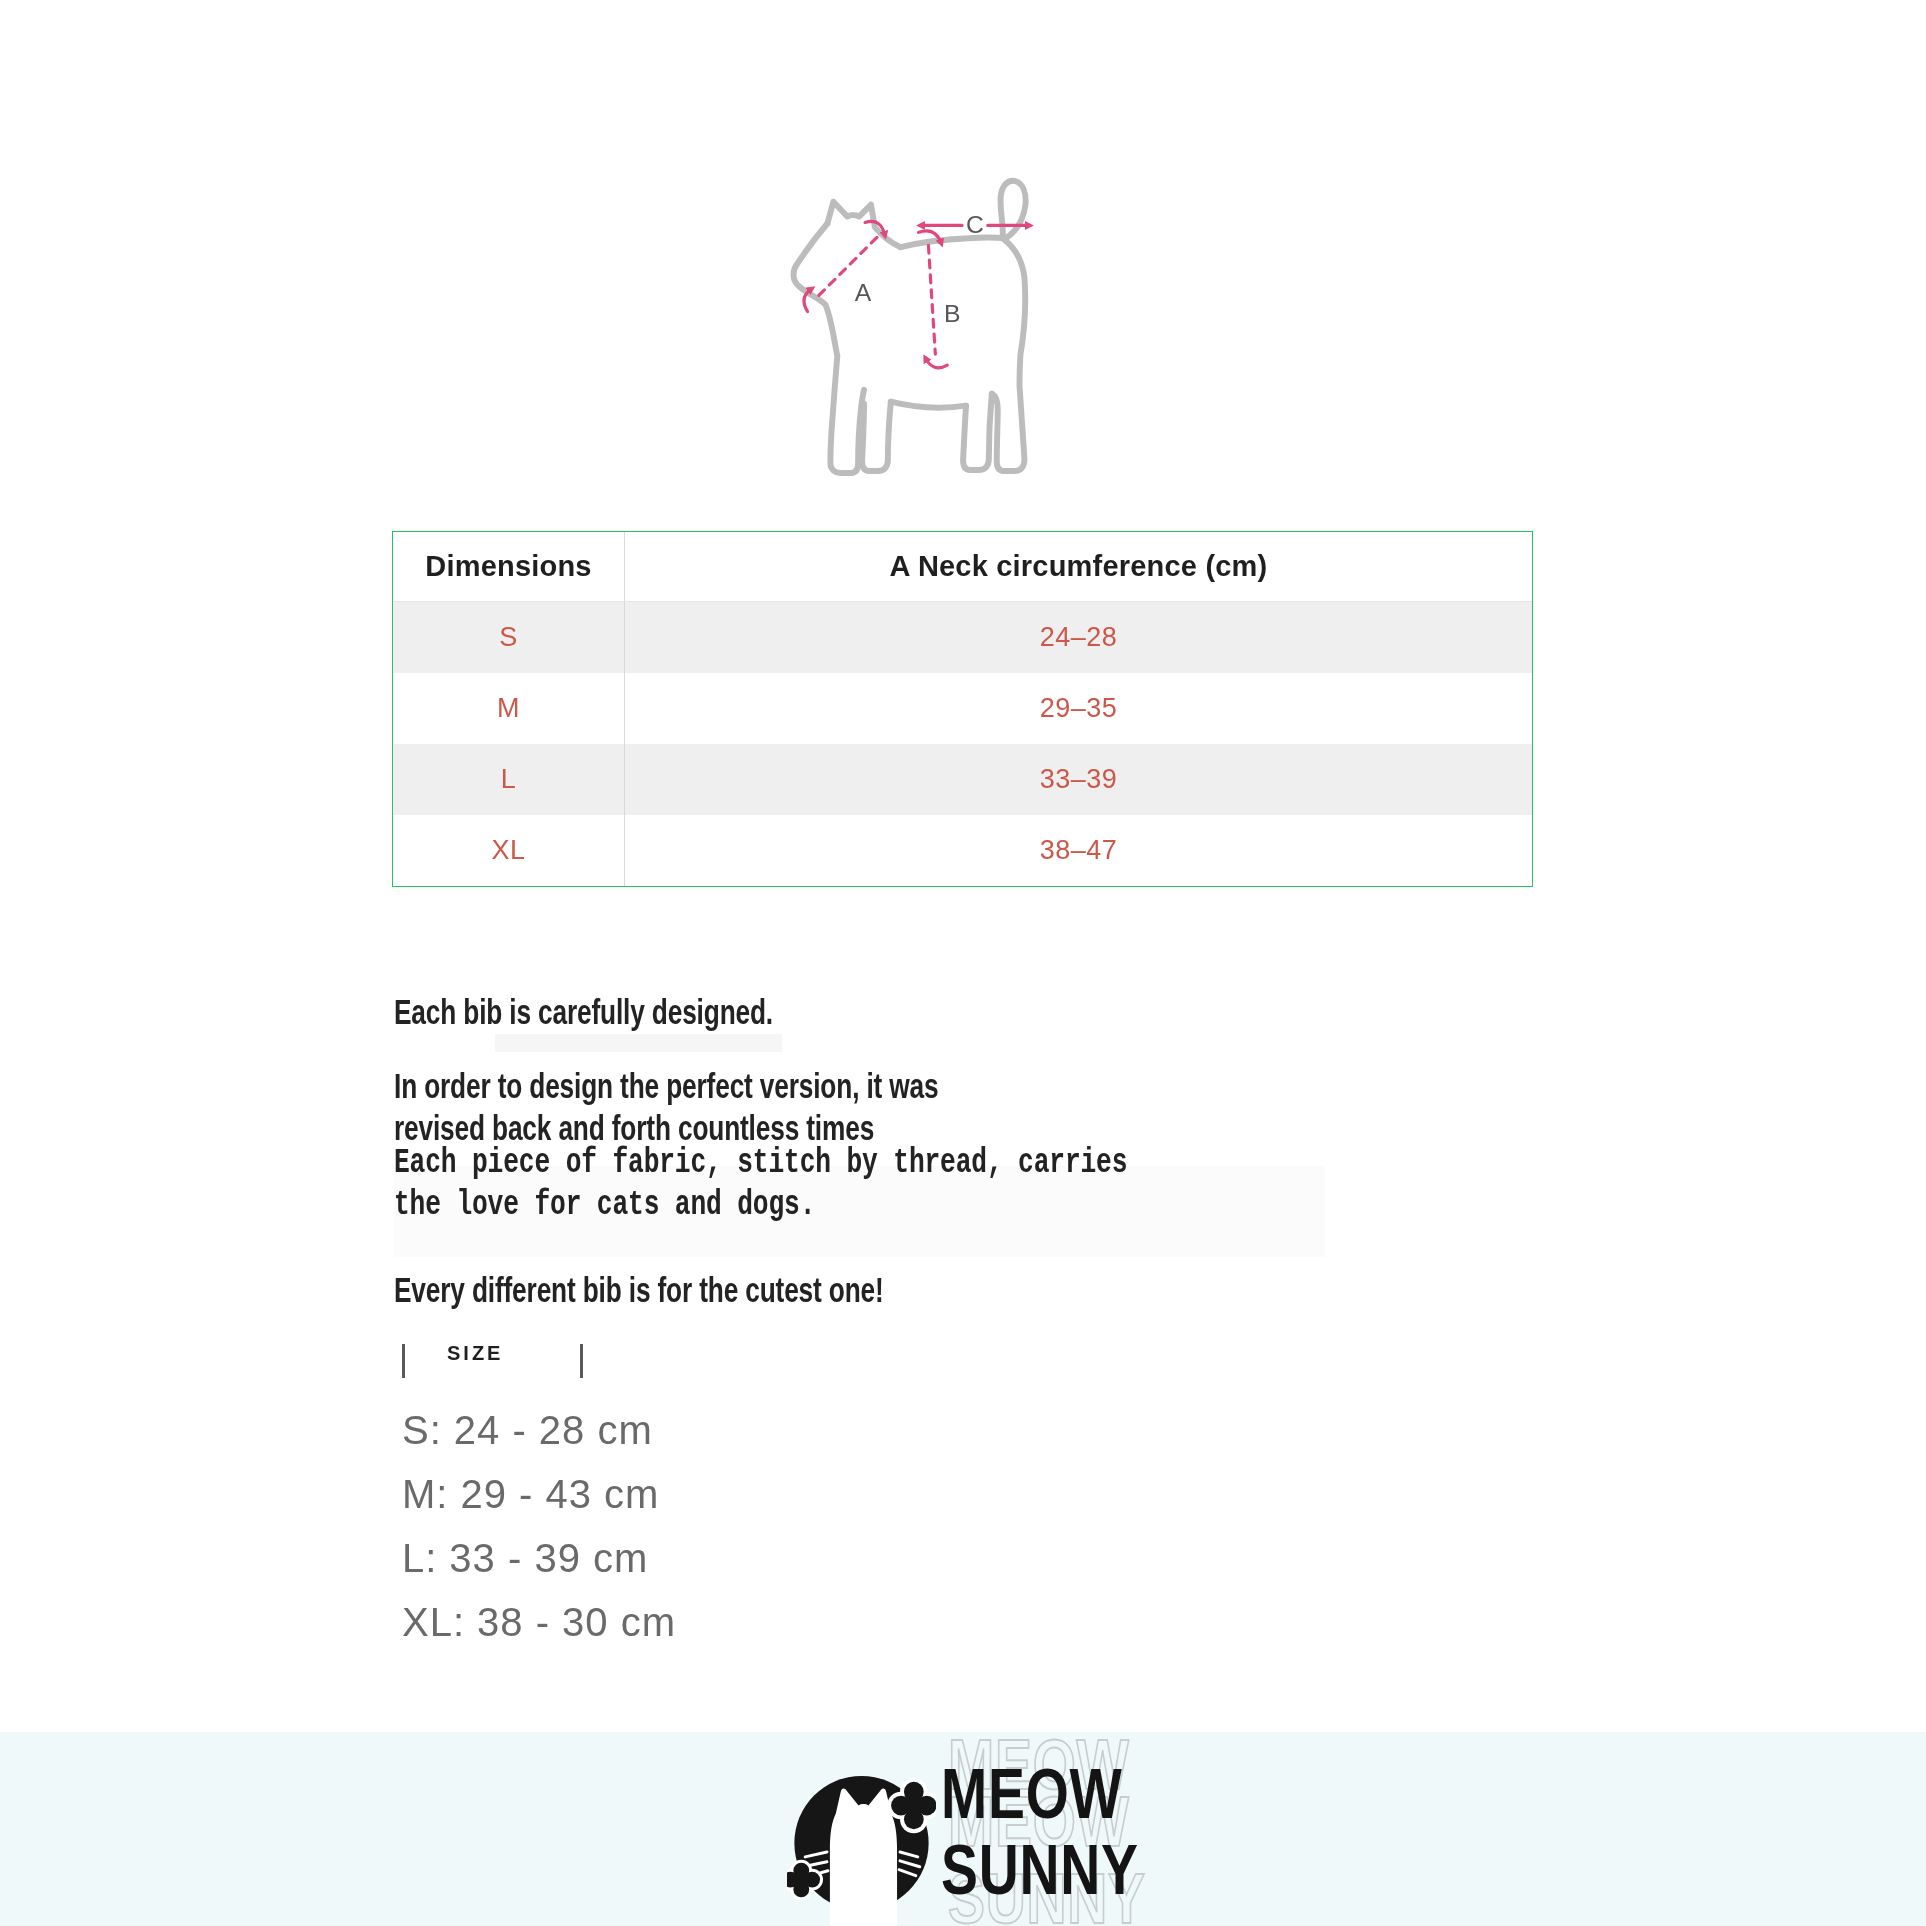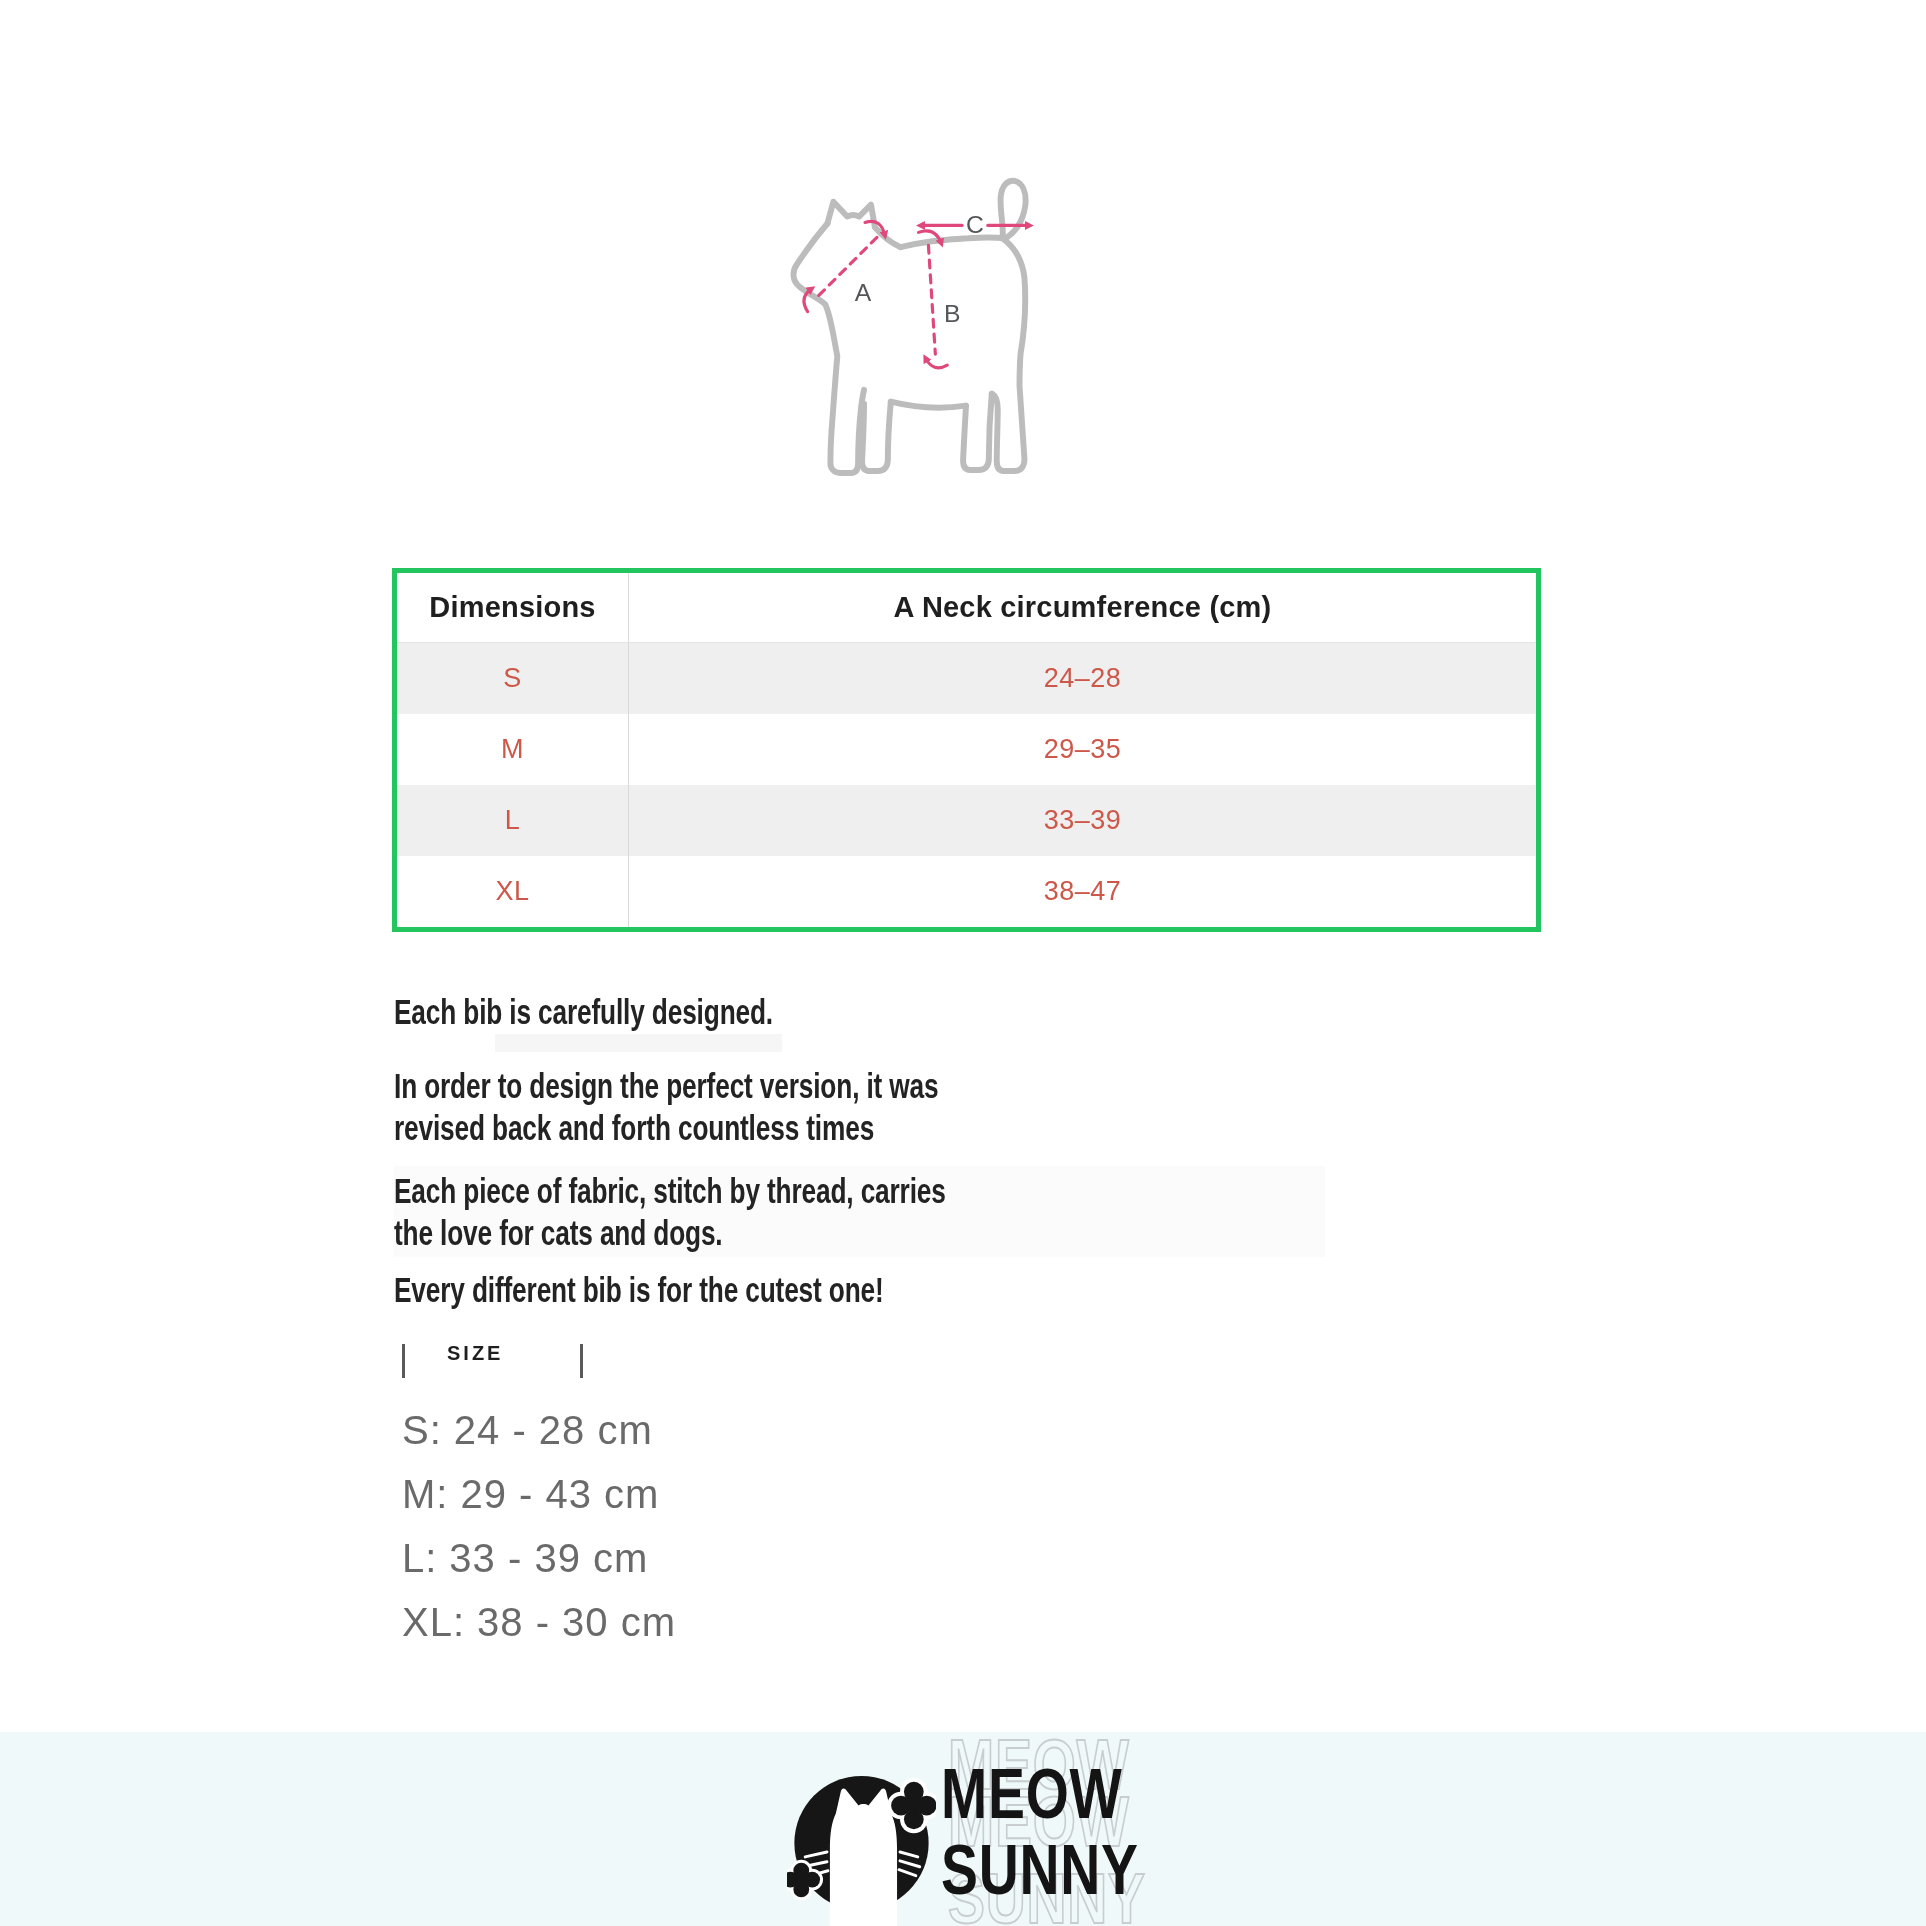--- a/index.html
+++ b/index.html
@@ -4,21 +4,21 @@
 <style>
   html,body{margin:0;padding:0;}
   body{width:1927px;height:1927px;background:#ffffff;font-family:"Liberation Sans",sans-serif;position:relative;overflow:hidden;}
   #canvas{position:absolute;inset:0;width:1927px;height:1927px;}
 
   
   .diagram{position:absolute;left:770px;top:160px;width:301px;height:321px;}
   .diagram text{font-family:"Liberation Sans",sans-serif;font-size:25px;fill:#55565a;font-weight:500;}
 
   
-  .size-table{position:absolute;left:392px;top:568px;width:1139px;border:5px solid #22c55e;background:#fff;}
+  .size-table{position:absolute;left:392px;top:531px;width:1139px;border:1px solid #22c55e;background:#fff;}
   .trow{display:flex;align-items:stretch;}
   .trow.header{height:69px;border-bottom:1px solid #e4e4e4;}
   .trow.data{height:71px;}
   .trow.striped{background:#efefef;}
   .tcell{display:flex;align-items:center;justify-content:center;}
   .tcell.c1{width:231px;border-right:1px solid #d9d9d9;}
   .tcell.c2{flex:1;}
   .th-text{font-weight:bold;font-size:29px;color:#1f1f1f;letter-spacing:0.2px;}
   .td-text{font-size:27px;color:#cd584a;letter-spacing:0.5px;}
 
@@ -138,21 +138,21 @@
         </div>
     </div>
   </div>
 
   <div class="artifact" style="left:495px;top:1034px;width:287px;height:18px;background:#f6f6f6;"></div>
   <div class="artifact" style="left:394px;top:1166px;width:931px;height:91px;background:#fbfbfb;"></div>
 
   <div class="para" style="top:991px;"><span>Each bib is carefully designed.</span></div>
   <div class="para" style="top:1065px;"><span>In order to design the perfect version, it was
 revised back and forth countless times</span></div>
-  <div class="para" style="top:1170px;"><span>Each piece of fabric, stitch by thread, carries
+  <div class="para" style="top:1142px;font-family:Liberation Mono, monospace;"><span>Each piece of fabric, stitch by thread, carries
 the love for cats and dogs.</span></div>
   <div class="para" style="top:1269px;"><span>Every different bib is for the cutest one!</span></div>
 
   <div class="size-bar" style="left:402px;"></div>
   <div class="size-heading">SIZE</div>
   <div class="size-bar" style="left:580px;"></div>
 
   <div class="size-list">
     <div class="size-line">
         <span>S:</span>

